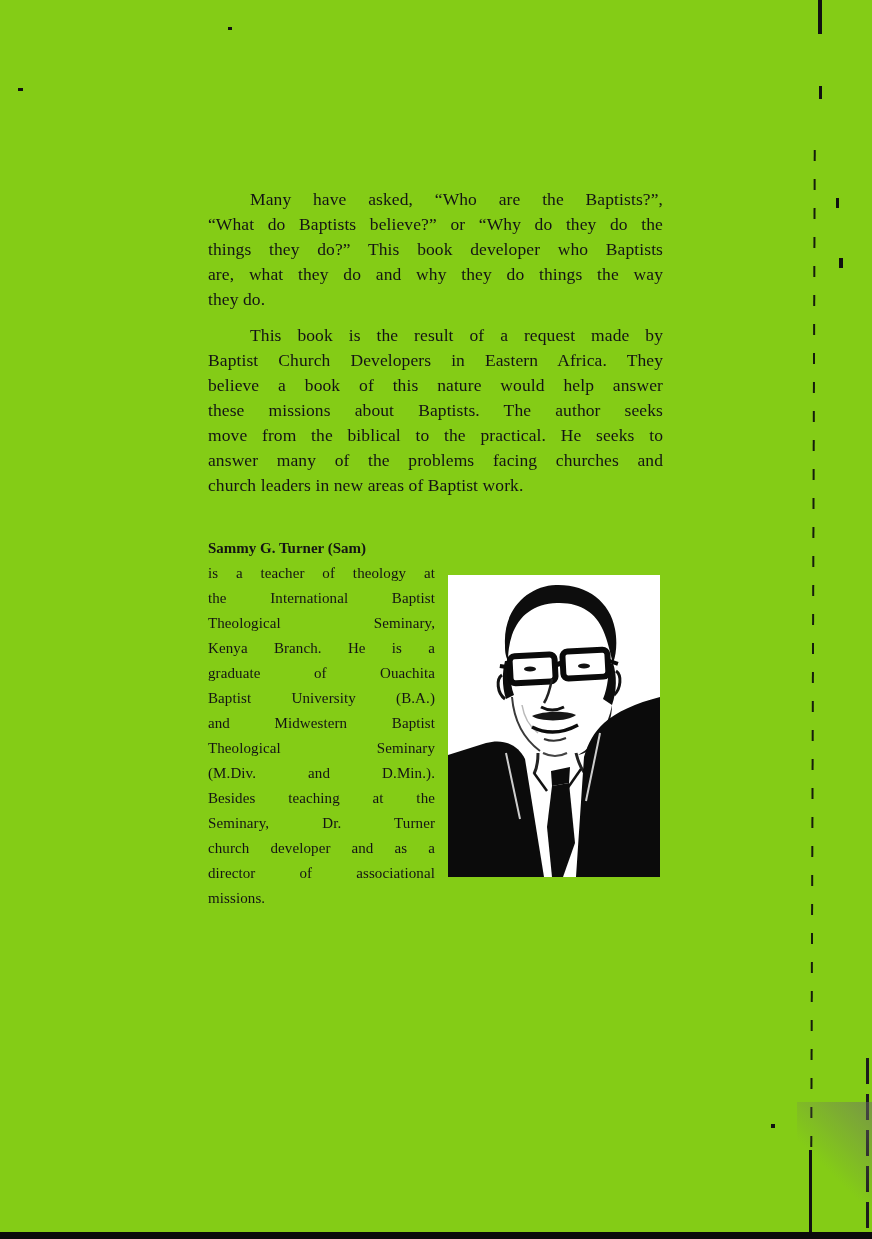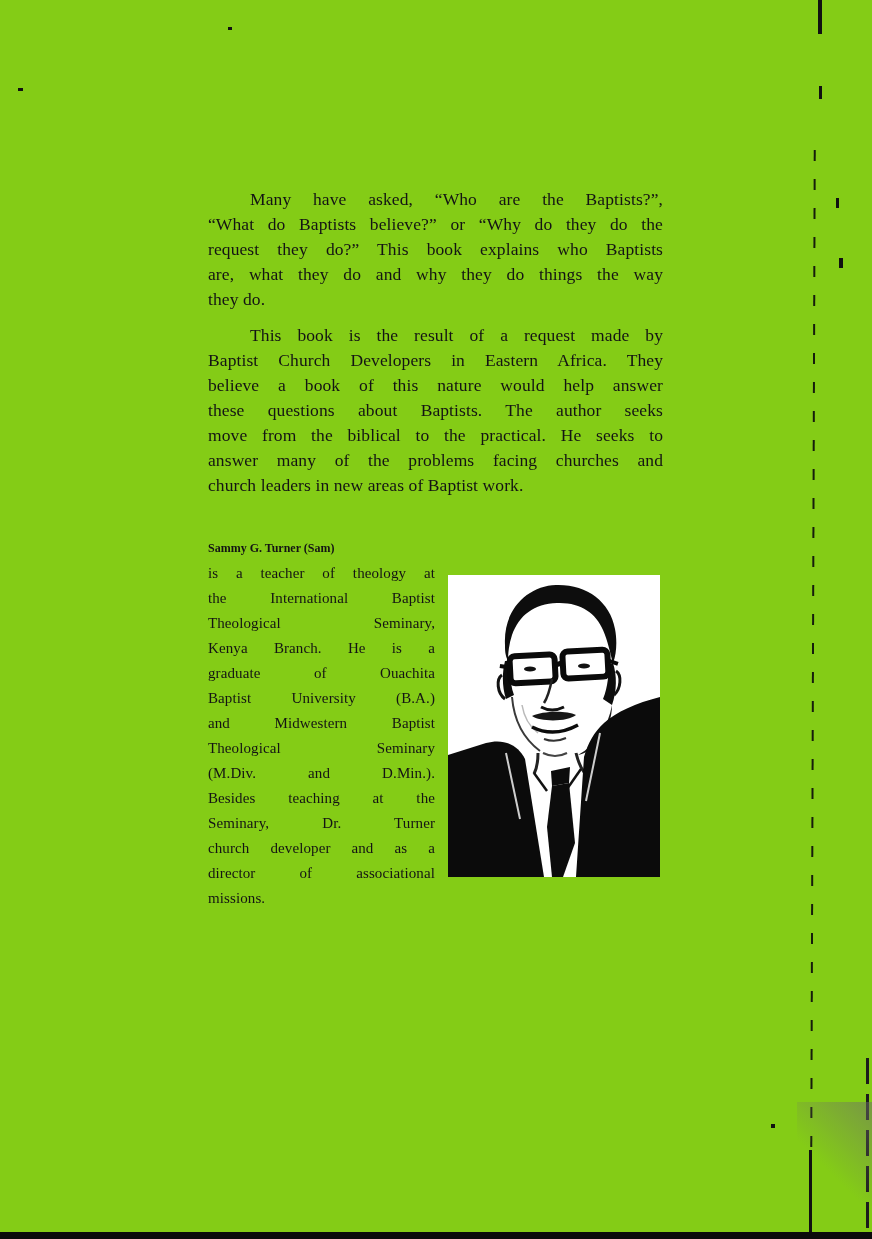--- a/index.html
+++ b/index.html
@@ -26,21 +26,21 @@
   }
   .para div.last-line, .bio-lines div.last-line {
     text-align-last:left;
   }
   .para div:first-of-type { text-indent:42px; }
   #para1 { top:187px; }
   #para2 { top:323px; }
 
   .bio-heading {
     position:absolute; left:208px; top:536px; width:230px;
-    font-weight:bold; font-size:12px; line-height:25px;
+    font-weight:bold; font-size:15px; line-height:25px;
     white-space:nowrap;
   }
   .bio-lines {
     position:absolute; left:208px; top:561px; width:227px;
     font-size:15px; line-height:25px;
     letter-spacing:.1px;
   }
 
   
   .photo {
@@ -84,31 +84,31 @@
 </style>
 </head>
 <body>
 
 <div class="page">
 
   <div class="para" id="para1">
 
   <div>Many have asked, “Who are the Baptists?”,</div>
       <div>“What do Baptists believe?” or “Why do they do the</div>
-      <div>request they do?” This book explains who Baptists</div>
+      <div>things they do?” This book developer who Baptists</div>
       <div>are, what they do and why they do things the way</div>
       <div class="last-line">they do.</div>
     </div>
 
   <div class="para" id="para2">
 
   <div>This book is the result of a request made by</div>
       <div>Baptist Church Developers in Eastern Africa. They</div>
       <div>believe a book of this nature would help answer</div>
-      <div>these questions about Baptists. The author seeks</div>
+      <div>these missions about Baptists. The author seeks</div>
       <div>move from the biblical to the practical. He seeks to</div>
       <div>answer many of the problems facing churches and</div>
       <div class="last-line">church leaders in new areas of Baptist work.</div>
     </div>
 
   <div class="bio-heading">Sammy G. Turner (Sam)</div>
 
   <div class="bio-lines">
 
   <div>is a teacher of theology at</div>

